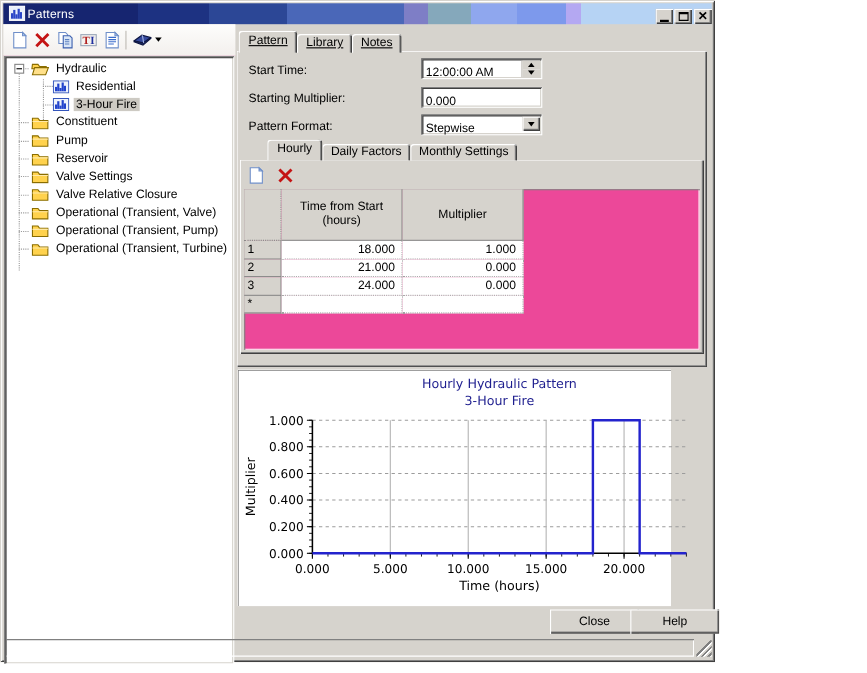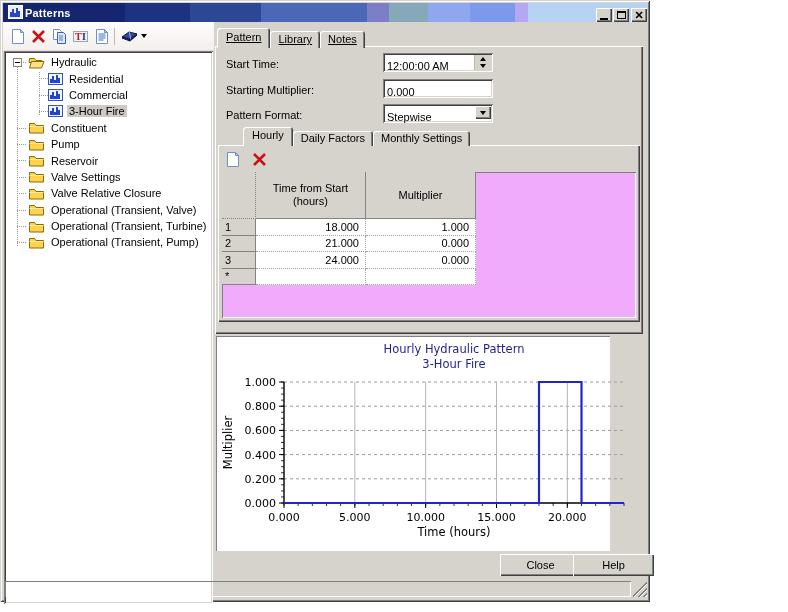--- a/index.html
+++ b/index.html
@@ -13,21 +13,21 @@
   .abs{position:absolute;}
   
   #dialog{position:absolute;left:0;top:0;width:650px;height:602px;background:#d6d3cd;
           box-shadow:inset 1px 1px 0 #d6d3cd,inset -1px -1px 0 #404040,inset 2px 2px 0 #ffffff,inset -2px -2px 0 #808080;}
   #titlebar{left:3px;top:3px;width:644px;height:19px;display:flex;align-items:center;
      background:linear-gradient(90deg,
        #162570 0%,#162570 19%,#1d3282 19%,#1d3282 29%,#2c4796 29%,#2c4796 40%,
        #4a67b8 40%,#4a67b8 56.5%,#7e7ec6 56.5%,#7e7ec6 60%,#85a8bb 60%,#85a8bb 66%,
        #8fa7ee 66%,#8fa7ee 72.5%,#7d99ec 72.5%,#7d99ec 79.5%,#b4a8f2 79.5%,#b4a8f2 81.5%,
        #b6d3f4 81.5%,#b6d3f4 100%);}
-  #title-text{color:#fff;font-weight:bold;font-size:11px;margin-left:4px;letter-spacing:.2px;text-align:right;}
+  #title-text{color:#fff;font-weight:normal;font-size:11px;margin-left:4px;letter-spacing:.2px;text-align:right;}
   .winbtn{position:absolute;top:5px;width:16px;height:14px;display:flex;align-items:center;justify-content:center;}
   .glyph-min{width:8px;height:2px;background:#000;margin-top:7px;}
   .glyph-max{width:9px;height:8px;border:1px solid #000;border-top:2px solid #000;box-sizing:border-box;}
   .glyph-x{font-size:11px;font-weight:bold;line-height:10px;font-family:"Liberation Sans",sans-serif;}
   
   #toolbar{left:3px;top:22px;width:211px;height:29px;background:linear-gradient(#fdfdfc,#f3f0ed);
            border-bottom:1px solid #ecd6df;display:flex;align-items:center;padding-left:4px;box-sizing:border-box;}
   .tbi{width:21px;height:21px;display:flex;align-items:center;justify-content:center;}
   .tbsep{width:1px;height:17px;background:#bdbab4;margin:0 4px 0 2px;}
   .caret{width:0;height:0;border-left:3px solid transparent;border-right:3px solid transparent;border-top:4px solid #000;margin-left:2px;}
@@ -62,21 +62,21 @@
   .field{position:absolute;width:110px;height:19px;background:#fff;z-index:2;box-sizing:border-box;
          box-shadow:inset 1px 1px 0 #808080,inset -1px -1px 0 #ffffff,inset 2px 2px 0 #404040,inset -2px -2px 0 #d6d3cd;
          display:flex;align-items:flex-end;padding-left:4px;}
   .spinner{position:absolute;right:2px;top:2px;bottom:2px;width:16px;border-left:1px solid #b9b6b0;display:flex;flex-direction:column;}
   .spin-up,.spin-dn{flex:1;display:flex;align-items:center;justify-content:center;background:#d6d3cd;}
   .tri-up{width:0;height:0;border-left:3px solid transparent;border-right:3px solid transparent;border-bottom:4px solid #000;}
   .tri-dn{width:0;height:0;border-left:3px solid transparent;border-right:3px solid transparent;border-top:4px solid #000;}
   .combobtn{position:absolute;right:2px;top:2px;width:16px;height:13px;display:flex;align-items:center;justify-content:center;}
   
   #gridtools{left:222px;top:149px;width:200px;height:20px;display:flex;gap:6px;z-index:2;}
-  #grid{left:222px;top:172px;width:414px;height:146px;background:#f0abfc;z-index:2;box-sizing:border-box;}
+  #grid{left:222px;top:172px;width:414px;height:146px;background:#ec4899;z-index:2;box-sizing:border-box;}
   .ghead{display:flex;height:47px;}
   .gcell{box-sizing:border-box;font-size:11px;}
   .ghcell{background:#d6d3cd;border-right:1px solid #848484;border-bottom:1px solid #848484;
           display:flex;flex-direction:column;align-items:center;justify-content:center;text-align:center;line-height:13px;}
   .gcorner{width:34px;border:1px dotted #848484;border-left:none;border-top:none;background:#d6d3cd;}
   .ghtime{width:110px;}  .ghmult{width:110px;}
   .grow{display:flex;height:16.5px;}
   .grhead{width:34px;background:#d6d3cd;border-right:1px solid #848484;border-bottom:1px solid #848484;
           padding-left:3px;display:flex;align-items:center;box-sizing:border-box;}
   .gdata{width:110px;background:#fff;border-right:1px dotted #a0a0a0;border-bottom:1px dotted #a0a0a0;
@@ -189,47 +189,33 @@
                 <rect x="2" y="6" width="2" height="4" fill="#2244cc"></rect>
                 <rect x="4" y="3" width="2" height="7" fill="#2244cc"></rect>
                 <rect x="6" y="7" width="2" height="3" fill="#2244cc"></rect>
                 <rect x="8" y="2" width="2" height="8" fill="#2244cc"></rect>
                 <rect x="10" y="5" width="2" height="5" fill="#2244cc"></rect>
               </svg>
             </span>
         <span class="tlabel">Residential</span>
           </div>
 
+
       <div class="trow child">
             <span class="stub"></span>
         <span class="ticon">
               <svg width="15" height="12" viewBox="0 0 15 12">
                 <rect x="0.5" y="0.5" width="14" height="11" fill="#eef3fc" stroke="#3355bb"></rect>
                 <rect x="2" y="6" width="2" height="4" fill="#2244cc"></rect>
                 <rect x="4" y="3" width="2" height="7" fill="#2244cc"></rect>
                 <rect x="6" y="7" width="2" height="3" fill="#2244cc"></rect>
                 <rect x="8" y="2" width="2" height="8" fill="#2244cc"></rect>
                 <rect x="10" y="5" width="2" height="5" fill="#2244cc"></rect>
               </svg>
             </span>
-        <span class="tlabel">Commercial</span>
-          </div>
-
-      <div class="trow child">
-            <span class="stub"></span>
-        <span class="ticon">
-              <svg width="15" height="12" viewBox="0 0 15 12">
-                <rect x="0.5" y="0.5" width="14" height="11" fill="#eef3fc" stroke="#3355bb"></rect>
-                <rect x="2" y="6" width="2" height="4" fill="#2244cc"></rect>
-                <rect x="4" y="3" width="2" height="7" fill="#2244cc"></rect>
-                <rect x="6" y="7" width="2" height="3" fill="#2244cc"></rect>
-                <rect x="8" y="2" width="2" height="8" fill="#2244cc"></rect>
-                <rect x="10" y="5" width="2" height="5" fill="#2244cc"></rect>
-              </svg>
-            </span>
         <span class="tlabel sel">3-Hour Fire</span>
           </div>
 
       <div class="trow">
             <span class="stub"></span>
         <span class="ticon">
               <svg width="17" height="13" viewBox="0 0 17 13">
                 <path d="M1.5 2.5 h5 l1.5 2 h7.5 v7.5 h-14 z" fill="#ffd24d" stroke="#8a6d00"></path>
                 <path d="M1.5 5.5 h14" stroke="#ffe9a8"></path>
               </svg>
@@ -293,32 +279,32 @@
           </div>
 
       <div class="trow">
             <span class="stub"></span>
         <span class="ticon">
               <svg width="17" height="13" viewBox="0 0 17 13">
                 <path d="M1.5 2.5 h5 l1.5 2 h7.5 v7.5 h-14 z" fill="#ffd24d" stroke="#8a6d00"></path>
                 <path d="M1.5 5.5 h14" stroke="#ffe9a8"></path>
               </svg>
             </span>
+        <span class="tlabel">Operational (Transient, Pump)</span>
+          </div>
+
+      <div class="trow">
+            <span class="stub"></span>
+        <span class="ticon">
+              <svg width="17" height="13" viewBox="0 0 17 13">
+                <path d="M1.5 2.5 h5 l1.5 2 h7.5 v7.5 h-14 z" fill="#ffd24d" stroke="#8a6d00"></path>
+                <path d="M1.5 5.5 h14" stroke="#ffe9a8"></path>
+              </svg>
+            </span>
         <span class="tlabel">Operational (Transient, Turbine)</span>
-          </div>
-
-      <div class="trow">
-            <span class="stub"></span>
-        <span class="ticon">
-              <svg width="17" height="13" viewBox="0 0 17 13">
-                <path d="M1.5 2.5 h5 l1.5 2 h7.5 v7.5 h-14 z" fill="#ffd24d" stroke="#8a6d00"></path>
-                <path d="M1.5 5.5 h14" stroke="#ffe9a8"></path>
-              </svg>
-            </span>
-        <span class="tlabel">Operational (Transient, Pump)</span>
           </div>
     </div>
   </div>
 
   <div id="maintabs" class="abs tabstrip">
     <div class="tab active">Pattern</div>
     <div class="tab">Library</div>
     <div class="tab">Notes</div>
   </div>
   <div id="mainpage" class="abs raised"></div>

